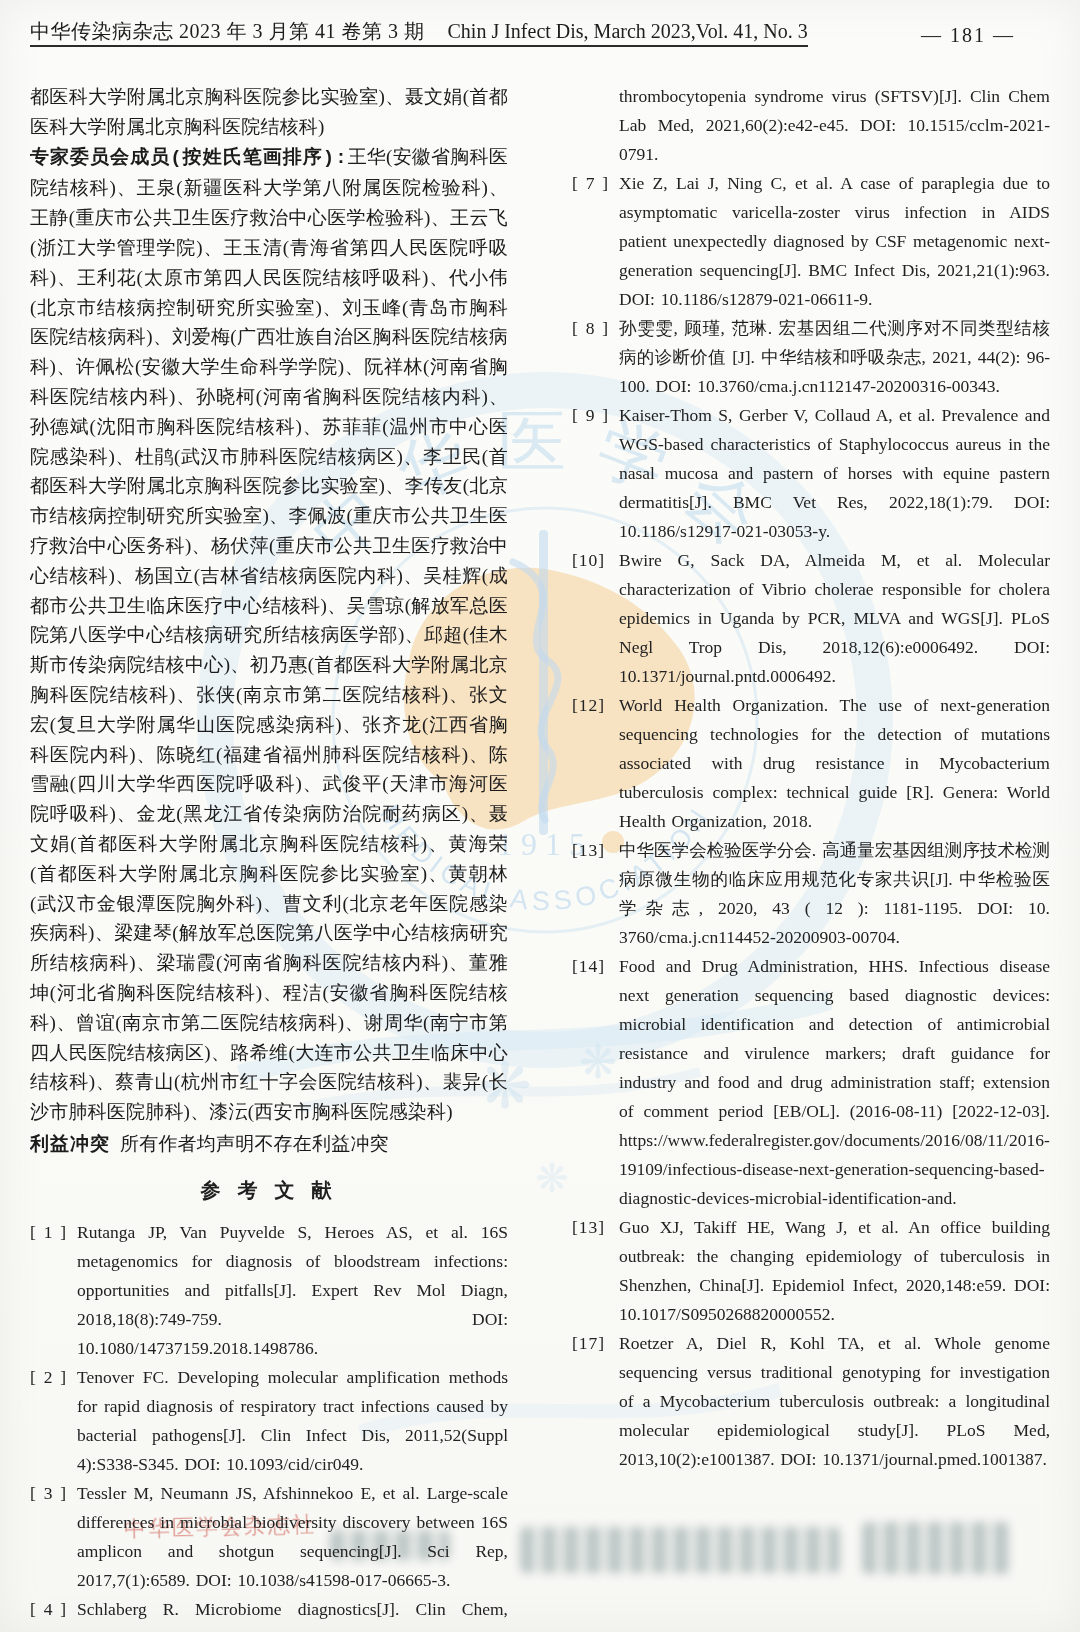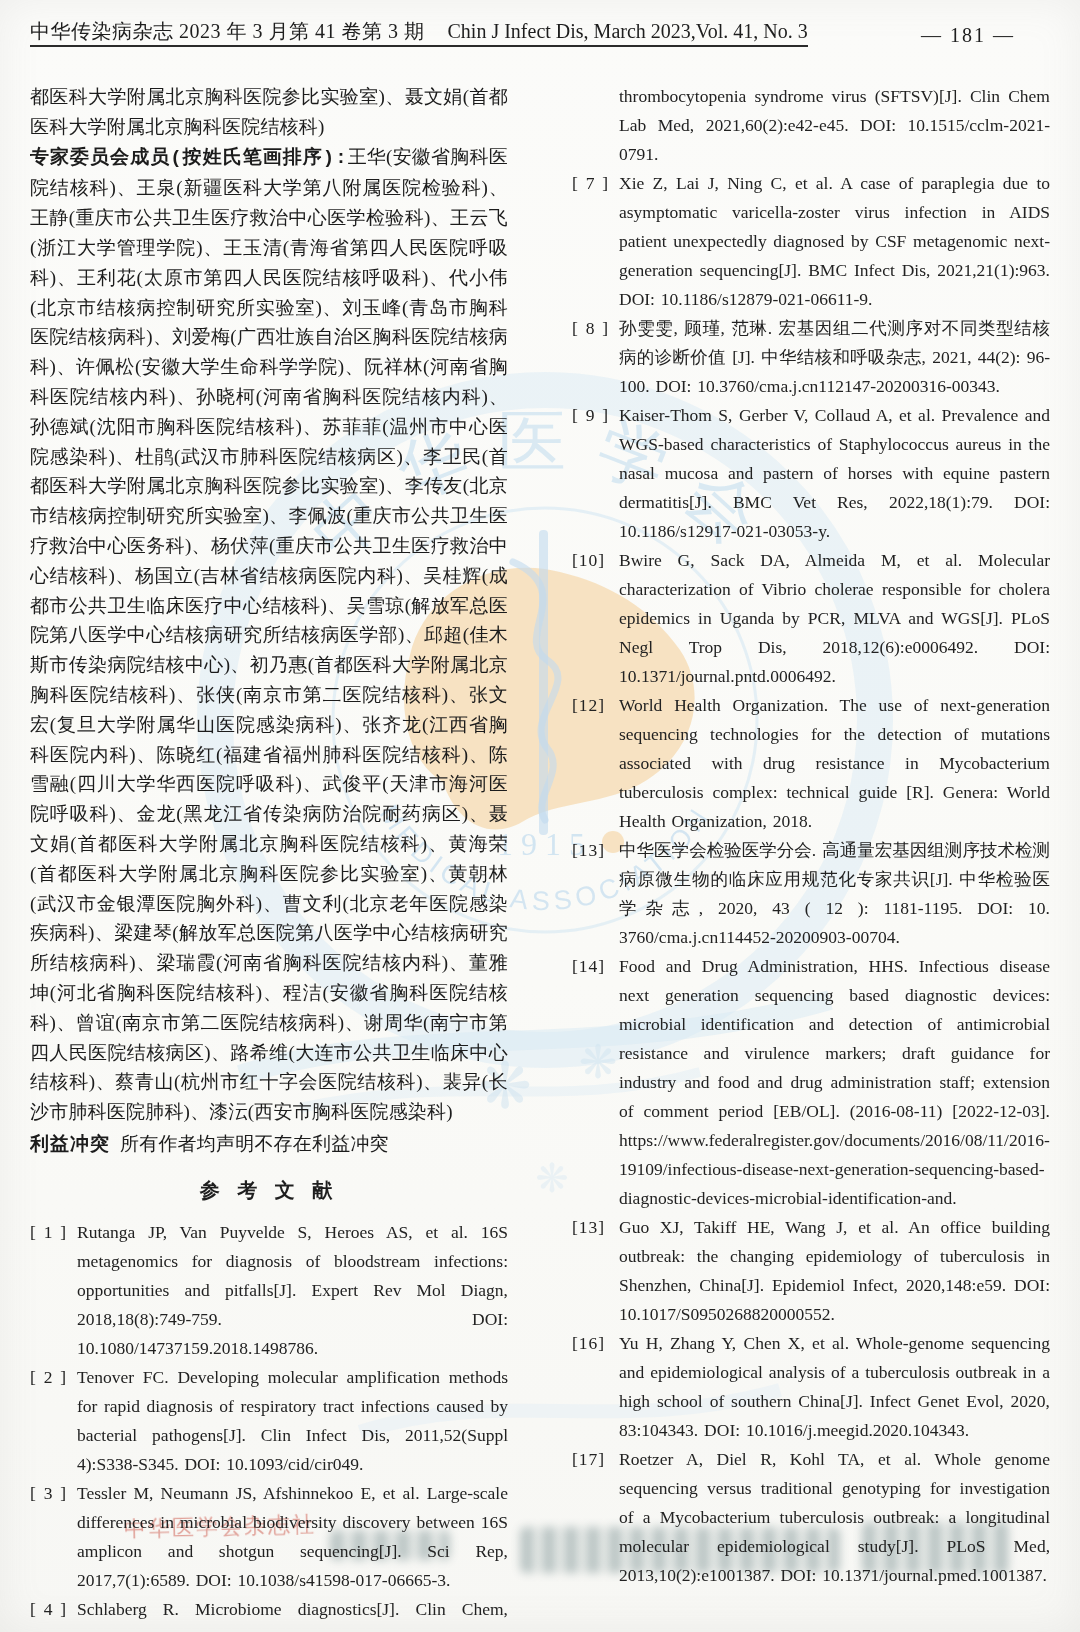--- a/index.html
+++ b/index.html
@@ -46,21 +46,21 @@
     color:#1c1c1c;
   }
   .bold-label{
     font-family:Liberation Mono, monospace;
     font-weight:bold;letter-spacing:1px;
   }
   .coi-par{margin-top:2px;}
   .coi-par .bold-label{margin-right:10px;}
   .refs-heading{
     text-align:center;
-    font-family:Liberation Sans, sans-serif;
+    font-family:Liberation Serif, serif;
     font-weight:bold;font-size:20px;
     letter-spacing:6px;
     margin:16px 0 14px 0;
   }
   .ref{
     position:relative;
     padding-left:47px;
     text-align:justify;
     font-size:17.5px;line-height:29px;
     word-spacing:1.5px;
@@ -160,18 +160,17 @@
     <div>
         <div class="ref ref-cont"><span class="ref-num"></span><span class="ref-text">thrombocytopenia syndrome virus (SFTSV)[J]. Clin Chem Lab Med, 2021,60(2):e42-e45. DOI: 10.1515/cclm-2021-0791.</span></div>
         <div class="ref"><span class="ref-num">[ 7 ]</span><span class="ref-text">Xie Z, Lai J, Ning C, et al. A case of paraplegia due to asymptomatic varicella-zoster virus infection in AIDS patient unexpectedly diagnosed by CSF metagenomic next-generation sequencing[J]. BMC Infect Dis, 2021,21(1):963. DOI: 10.1186/s12879-021-06611-9.</span></div>
         <div class="ref"><span class="ref-num">[ 8 ]</span><span class="ref-text">孙雯雯, 顾瑾, 范琳. 宏基因组二代测序对不同类型结核病的诊断价值 [J]. 中华结核和呼吸杂志, 2021, 44(2): 96-100. DOI: 10.3760/cma.j.cn112147-20200316-00343.</span></div>
         <div class="ref"><span class="ref-num">[ 9 ]</span><span class="ref-text">Kaiser-Thom S, Gerber V, Collaud A, et al. Prevalence and WGS-based characteristics of Staphylococcus aureus in the nasal mucosa and pastern of horses with equine pastern dermatitis[J]. BMC Vet Res, 2022,18(1):79. DOI: 10.1186/s12917-021-03053-y.</span></div>
         <div class="ref"><span class="ref-num">[10]</span><span class="ref-text">Bwire G, Sack DA, Almeida M, et al. Molecular characterization of Vibrio cholerae responsible for cholera epidemics in Uganda by PCR, MLVA and WGS[J]. PLoS Negl Trop Dis, 2018,12(6):e0006492. DOI: 10.1371/journal.pntd.0006492.</span></div>
         <div class="ref"><span class="ref-num">[12]</span><span class="ref-text">World Health Organization. The use of next-generation sequencing technologies for the detection of mutations associated with drug resistance in Mycobacterium tuberculosis complex: technical guide [R]. Genera: World Health Organization, 2018.</span></div>
         <div class="ref"><span class="ref-num">[13]</span><span class="ref-text">中华医学会检验医学分会. 高通量宏基因组测序技术检测病原微生物的临床应用规范化专家共识[J]. 中华检验医学杂志, 2020, 43 ( 12 ): 1181-1195. DOI: 10. 3760/cma.j.cn114452-20200903-00704.</span></div>
         <div class="ref"><span class="ref-num">[14]</span><span class="ref-text">Food and Drug Administration, HHS. Infectious disease next generation sequencing based diagnostic devices: microbial identification and detection of antimicrobial resistance and virulence markers; draft guidance for industry and food and drug administration staff; extension of comment period [EB/OL]. (2016-08-11) [2022-12-03]. https://www.federalregister.gov/documents/2016/08/11/2016-19109/infectious-disease-next-generation-sequencing-based-diagnostic-devices-microbial-identification-and.</span></div>
         <div class="ref"><span class="ref-num">[13]</span><span class="ref-text">Guo XJ, Takiff HE, Wang J, et al. An office building outbreak: the changing epidemiology of tuberculosis in Shenzhen, China[J]. Epidemiol Infect, 2020,148:e59. DOI: 10.1017/S0950268820000552.</span></div>
-        <div class="ref"><span class="ref-num">[16]</span><span class="ref-text">Yu H, Zhang Y, Chen X, et al. Whole-genome sequencing and epidemiological analysis of a tuberculosis outbreak in a high school of southern China[J]. Infect Genet Evol, 2020, 83:104343. DOI: 10.1016/j.meegid.2020.104343.</span></div>
         <div class="ref"><span class="ref-num">[17]</span><span class="ref-text">Roetzer A, Diel R, Kohl TA, et al. Whole genome sequencing versus traditional genotyping for investigation of a Mycobacterium tuberculosis outbreak: a longitudinal molecular epidemiological study[J]. PLoS Med, 2013,10(2):e1001387. DOI: 10.1371/journal.pmed.1001387.</span></div>
       </div>
   </div>
 
 </div>
 
 </body></html>

